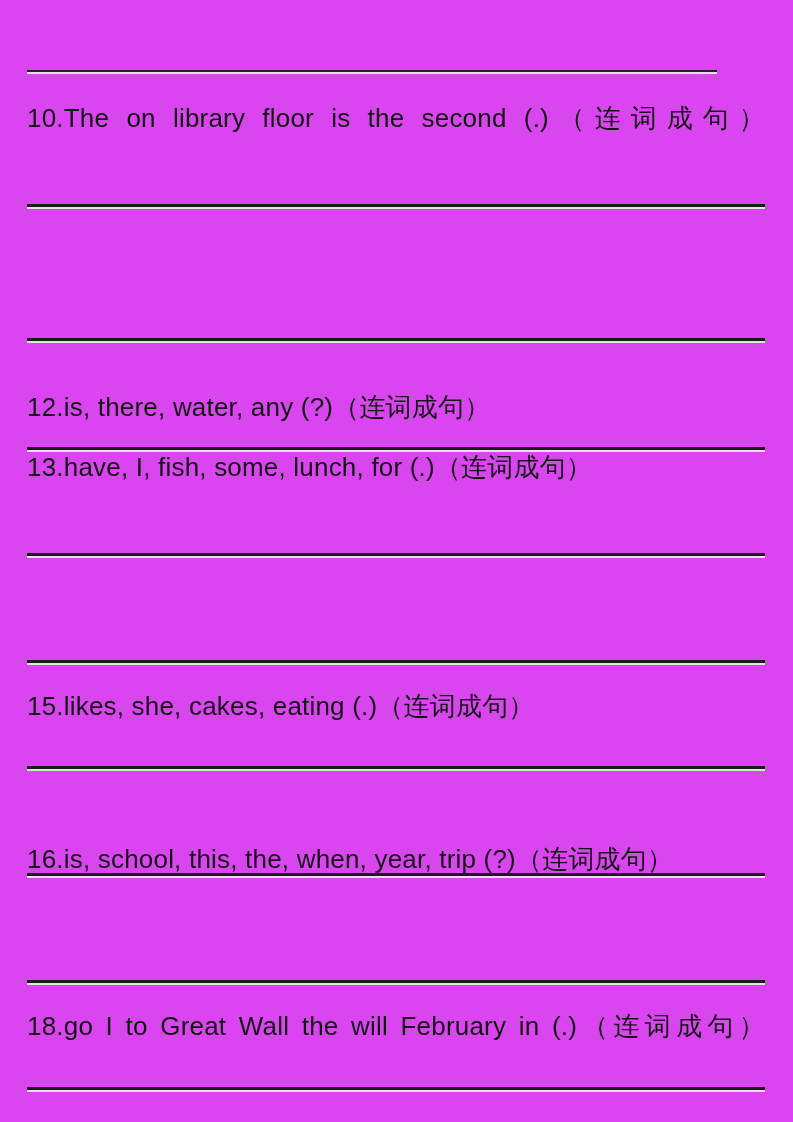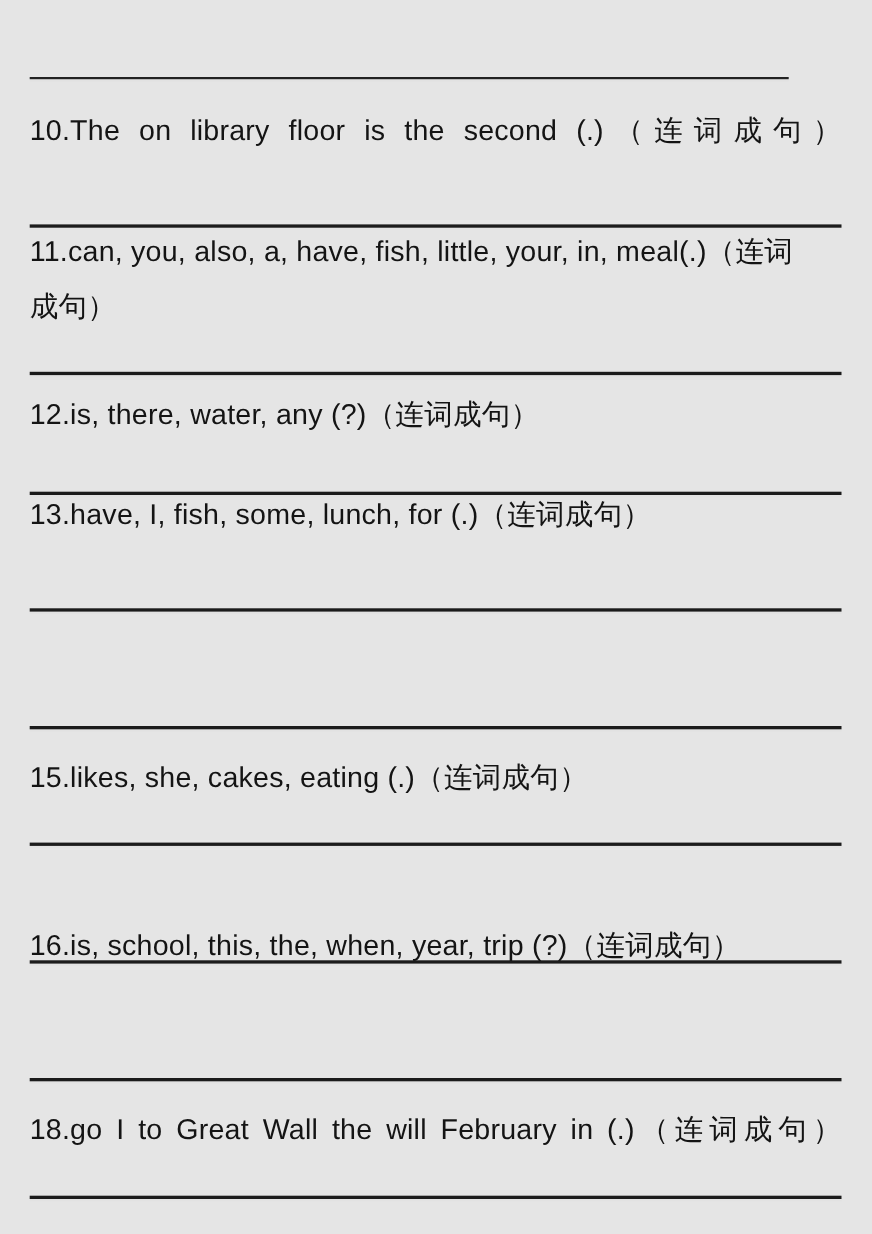--- a/index.html
+++ b/index.html
@@ -1,21 +1,21 @@
 <!DOCTYPE html>
 <html><head>
 <meta charset="utf-8">
 <style>
   html, body { margin: 0; padding: 0; background: #ffffff; }
   .sheet {
     position: relative;
     width: 793px;
     height: 1122px;
     margin: 0 auto;
-    background: #e5e5e5;
+    background: #d946ef;
     font-family: "Liberation Sans", sans-serif;
     color: #141414;
     overflow: hidden;
   }
   .ansline {
     position: absolute;
     left: 27px;
     width: 738px;
     height: 3px;
     background: #1b1b1b;
@@ -48,27 +48,23 @@
 </head>
 <body>
 
 <div class="sheet">
 
   <div class="ansline short" style="top:70px"></div>
 
   <div class="q justify" style="top:103px">10.The on library floor is the second (.)（连词成句）</div>
   <div class="ansline" style="top:204px"></div>
 
-  <div class="q wrap" style="top:213px">
-    <div class="ql">11.can, you, also, a, have, fish, little, your, in, meal(.)（连词</div>
-    <div class="ql l2">成句）</div>
-  </div>
   <div class="ansline" style="top:338px"></div>
 
-  <div class="q" style="top:361px">12.is, there, water, any (?)（连词成句）</div>
+  <div class="q" style="top:392px">12.is, there, water, any (?)（连词成句）</div>
   <div class="ansline" style="top:447px"></div>
 
   <div class="q" style="top:452px">13.have, I, fish, some, lunch, for (.)（连词成句）</div>
   <div class="ansline" style="top:553px"></div>
 
   <div class="ansline" style="top:660px"></div>
 
   <div class="q" style="top:691px">15.likes, she, cakes, eating (.)（连词成句）</div>
   <div class="ansline" style="top:766px"></div>
 

